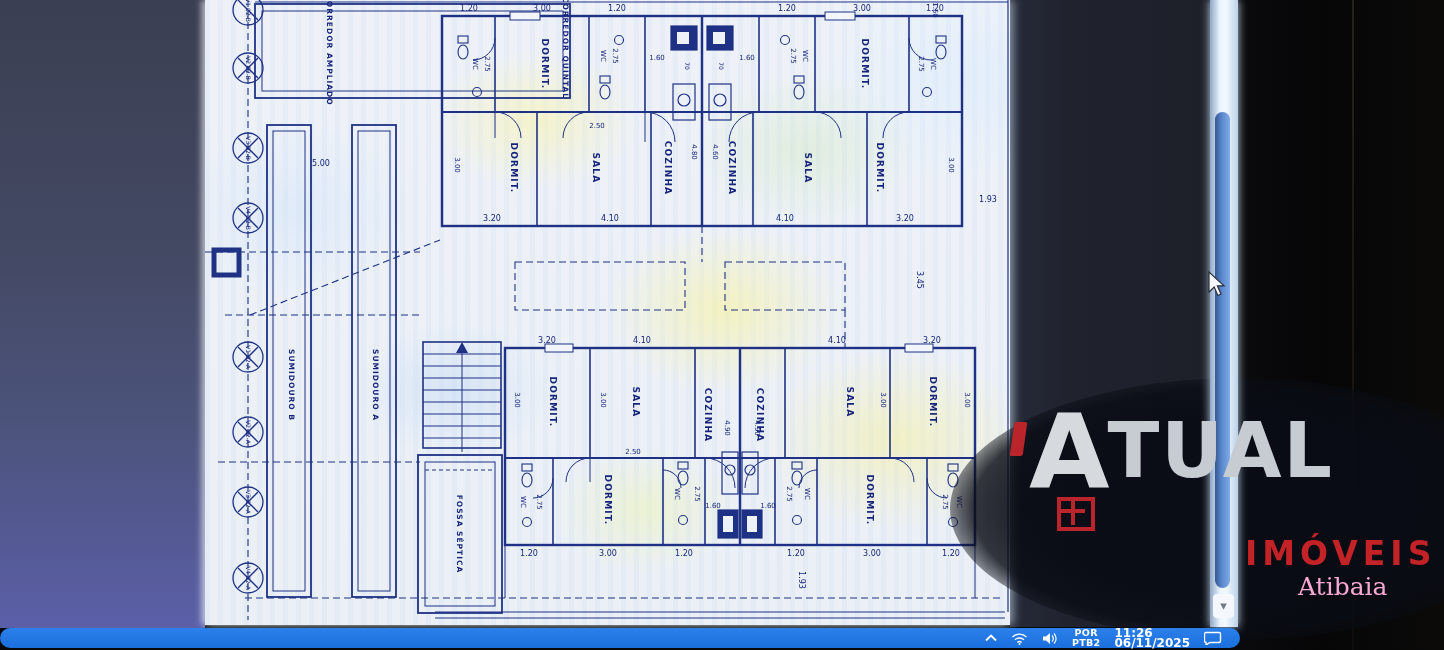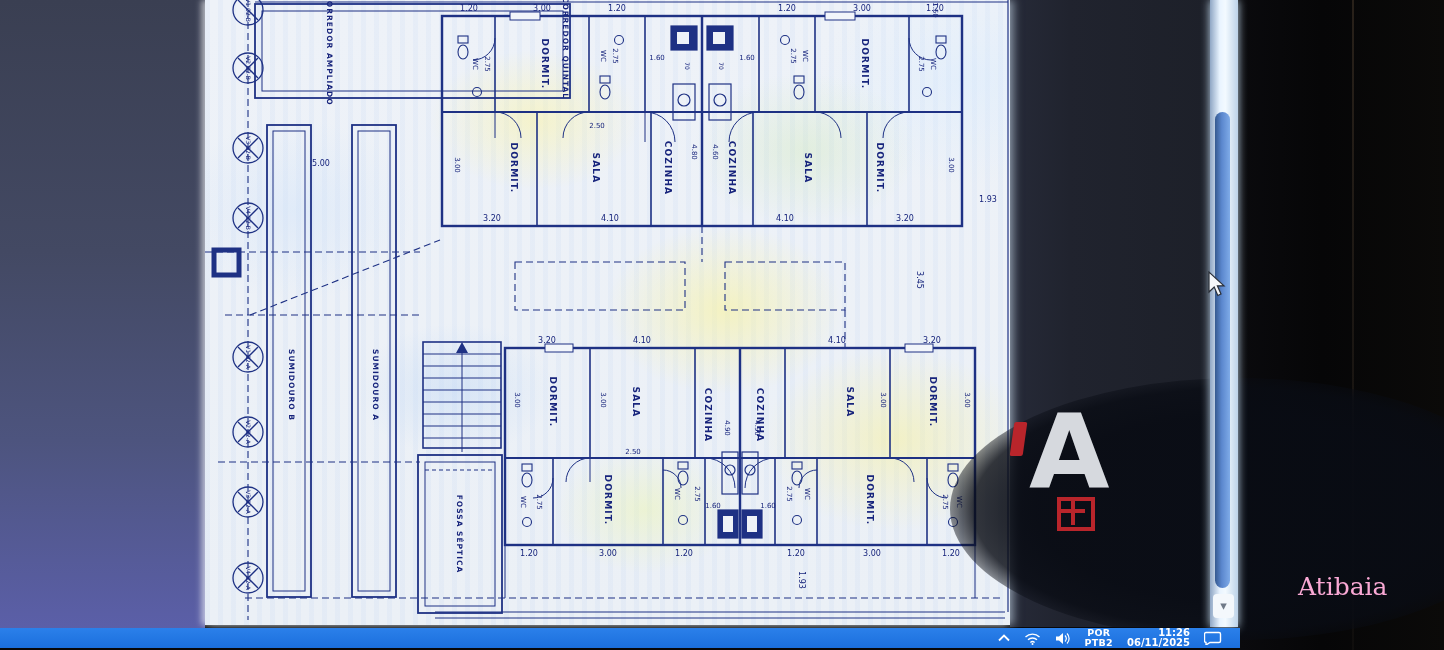--- a/index.html
+++ b/index.html
@@ -44,25 +44,25 @@
   .wm-A{font-size:104px;line-height:.86;font-weight:bold;letter-spacing:-2px;color:#d6d9de;}
   .wm-rest{font-size:76px;line-height:1.12;font-weight:bold;letter-spacing:2px;color:#c7cbd2;}
   .wm-window{position:absolute;left:1057px;top:497px;width:30px;height:26px;border:4px solid #b9252b;z-index:61;}
   .wm-window::before{content:"";position:absolute;left:10px;top:-2px;width:4px;height:26px;background:#b9252b;}
   .wm-window::after{content:"";position:absolute;left:-2px;top:8px;width:26px;height:4px;background:#b9252b;}
   .wm-imoveis{left:1245px;top:534px;color:#c32227;font-size:33px;font-weight:bold;letter-spacing:5px;}
   .wm-city{left:1298px;top:572px;color:#f9a8d4;font-size:25px;font-family:"DejaVu Serif",serif;}
   .wm-creci{left:1002px;top:540px;color:#8d96a2;font-size:24px;}
   
   .taskbar{position:absolute;left:0;top:628px;width:1240px;height:20px;z-index:80;
-    background:linear-gradient(180deg,#2b80ea,#1b6fdd);display:flex;align-items:center;color:#fff;}
+    background:linear-gradient(180deg,#2b80ea,#1b6fdd);display:flex;align-items:center;color:#fff;border-radius:10px;}
   .tb-spacer{flex:1;}
   .tb-item{display:flex;align-items:center;justify-content:center;margin:0 7px;}
   .tb-two{font-size:9.5px;font-weight:bold;line-height:10px;text-align:center;letter-spacing:.3px;}
-  .tb-clock{font-size:10px;font-weight:bold;line-height:10px;text-align:right;}
+  .tb-clock{font-size:12px;font-weight:bold;line-height:10px;text-align:left;}
   svg text{font-family:"DejaVu Sans",sans-serif;fill:#17247c;}
   .rm{font-size:9px;font-weight:600;letter-spacing:1.2px;text-anchor:middle;}
   .st{font-size:7.5px;font-weight:600;letter-spacing:1px;text-anchor:middle;}
   .dm{font-size:8px;text-anchor:middle;}
   .d7{font-size:7px;text-anchor:middle;}
   .d6{font-size:6px;text-anchor:middle;}
 </style>
 </head>
 <body>
 
@@ -365,22 +365,24 @@
   </div>
 
   <div class="viewer-bg"></div>
   <div class="bezel"></div>
   <div class="bezel-seam"></div>
 
   <div class="wm-ellipse"></div>
   <div class="wm-text wm-brand">
     <span class="wm-tick"></span>
     <span class="wm-A">A</span>
+    <span class="wm-rest">TUAL</span>
   </div>
   <div class="wm-window"></div>
+  <div class="wm-text wm-imoveis">IMÓVEIS</div>
   <div class="wm-text wm-city">Atibaia</div>
 
   <div class="scroll-track">
     <div class="scroll-thumb"></div>
     <div class="scroll-down">
       <span>▾</span>
     </div>
   </div>
 
   <div class="cursor">

